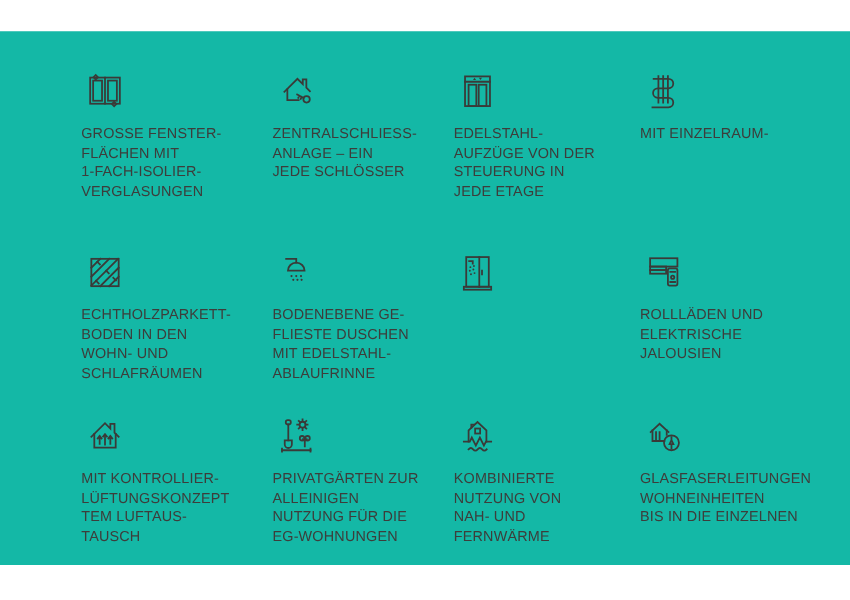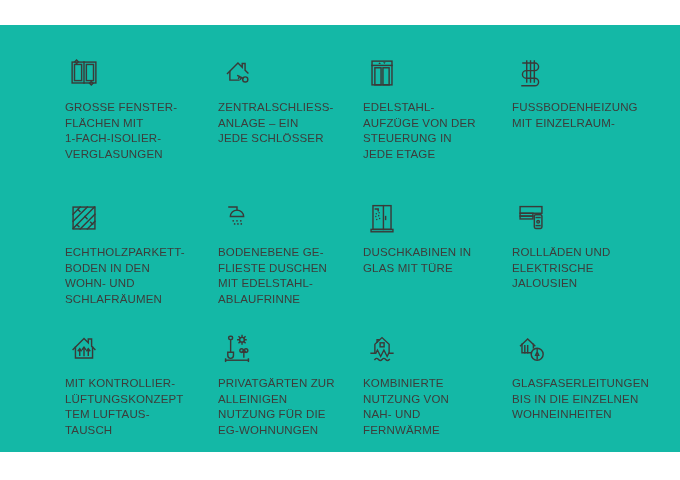--- a/index.html
+++ b/index.html
@@ -89,21 +89,20 @@
     </div>
 
     <div class="cell">
       <div class="icon">
         <svg width="38" height="38" viewBox="0 0 40 40">
           <path d="M11.5 9.5 H24 a4 4 0 0 1 0 8 H15 a4 4 0 0 0 0 8 H24 a4 4 0 0 1 0 8 H10.5"></path>
           <path d="M15.5 7.2 V29.5 M19.5 7.2 V29.5 M23.5 7.2 V29.5"></path>
         </svg>
       </div>
       <div class="label">
-        <div class="ln">FUSSBODENHEIZUNG</div>
         <div class="ln">MIT EINZELRAUM-</div>
       </div>
     </div>
 
     <div class="cell">
       <div class="icon">
         <svg width="38" height="38" viewBox="0 0 40 40">
           <rect x="8.5" y="8.5" width="23" height="23"></rect>
           <path d="M8.5 16 L16 8.5 M8.5 23.5 L23.5 8.5 M8.5 31 L31 8.5 M16 31.5 L31.5 16 M23.5 31.5 L31.5 23.5"></path>
           <path d="M13.5 11 l2.2 2.2 M21 18.5 l2.2 2.2 M27 24.5 l2.2 2.2 M12.5 27 l2.2 2.2"></path>
@@ -151,24 +150,20 @@
             <circle cx="14" cy="15.5" r="0.8"></circle>
               <circle cx="17" cy="14.5" r="0.8"></circle>
             <circle cx="13.5" cy="18.5" r="0.8"></circle>
               <circle cx="16.5" cy="17.5" r="0.8"></circle>
             <circle cx="14.5" cy="21.5" r="0.8"></circle>
               <circle cx="17.5" cy="20.5" r="0.8"></circle>
           </g>
           <line x1="23.8" y1="18.5" x2="23.8" y2="21.5"></line>
         </svg>
       </div>
-      <div class="label">
-        <div class="ln">DUSCHKABINEN IN</div>
-        <div class="ln">GLAS MIT TÜRE</div>
-      </div>
     </div>
 
     <div class="cell">
       <div class="icon">
         <svg width="38" height="38" viewBox="0 0 40 40">
           <rect x="8.5" y="8" width="23" height="7"></rect>
           <rect x="8.5" y="15" width="13.5" height="3"></rect>
           <rect x="8.5" y="18" width="13.5" height="3"></rect>
           <rect x="23.5" y="16.5" width="8" height="14.5" rx="1.5"></rect>
           <line x1="25.5" y1="19.5" x2="29.5" y2="19.5"></line>
@@ -251,19 +246,19 @@
           <path d="M10.5 15 V24 H20.5"></path>
           <path d="M22.5 15 V18.8"></path>
           <line x1="13.5" y1="16.5" x2="13.5" y2="24"></line>
           <line x1="16.5" y1="16.5" x2="16.5" y2="24"></line>
           <circle cx="26.5" cy="25.5" r="6.3"></circle>
           <path d="M26.5 20.8 V23.2 M24.9 26.6 L26.5 23.2 L28.1 26.6 Z M26.5 26.6 V30.2"></path>
         </svg>
       </div>
       <div class="label">
         <div class="ln">GLASFASERLEITUNGEN</div>
+        <div class="ln">WOHNEINHEITEN</div>
         <div class="ln">BIS IN DIE EINZELNEN</div>
-        <div class="ln">WOHNEINHEITEN</div>
       </div>
     </div>
 
   </div>
 </div>
 
 </body></html>

